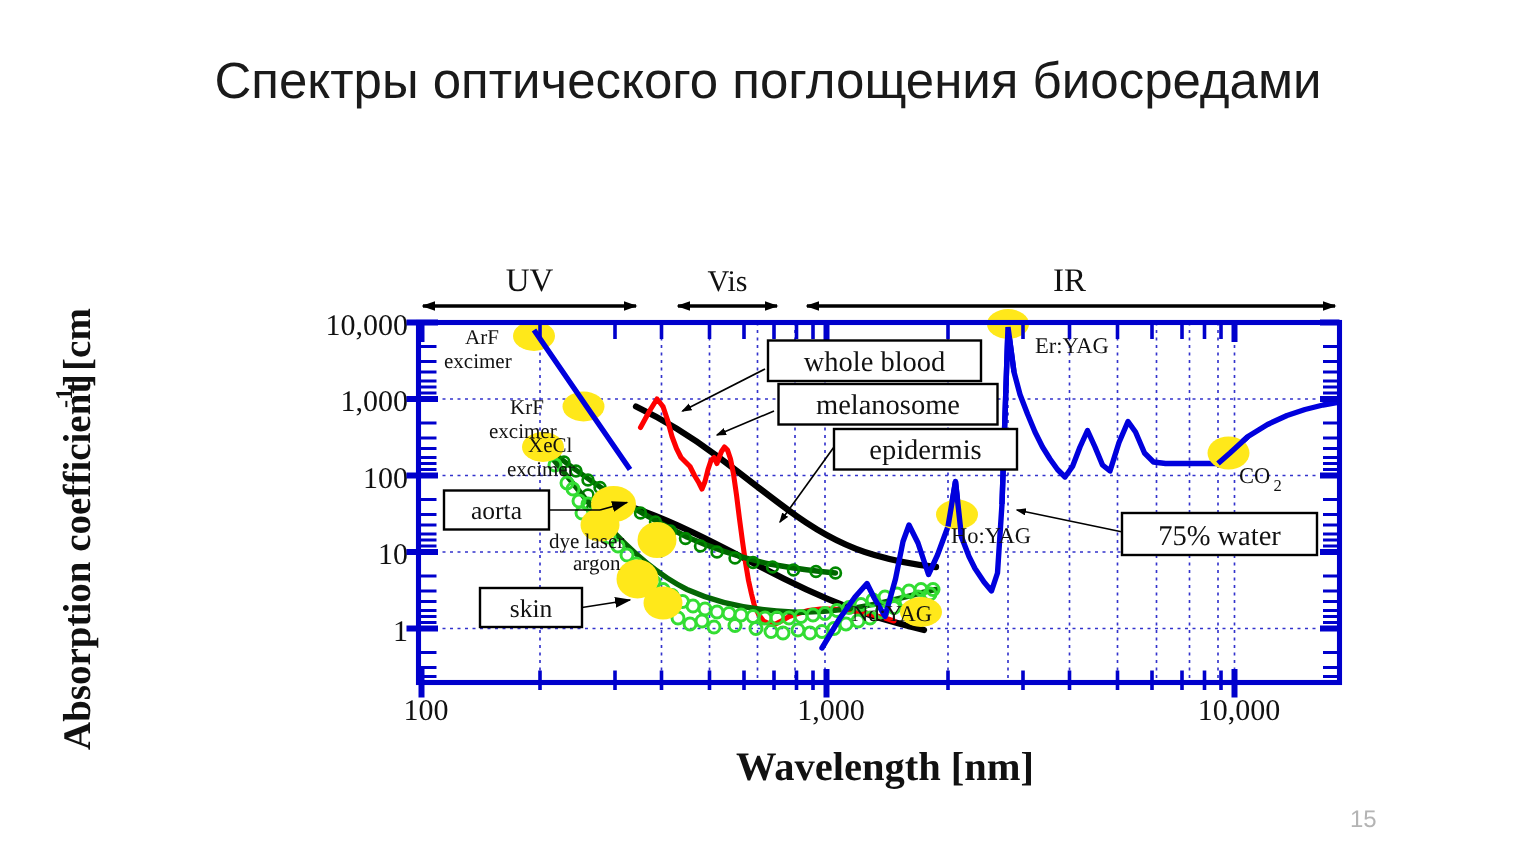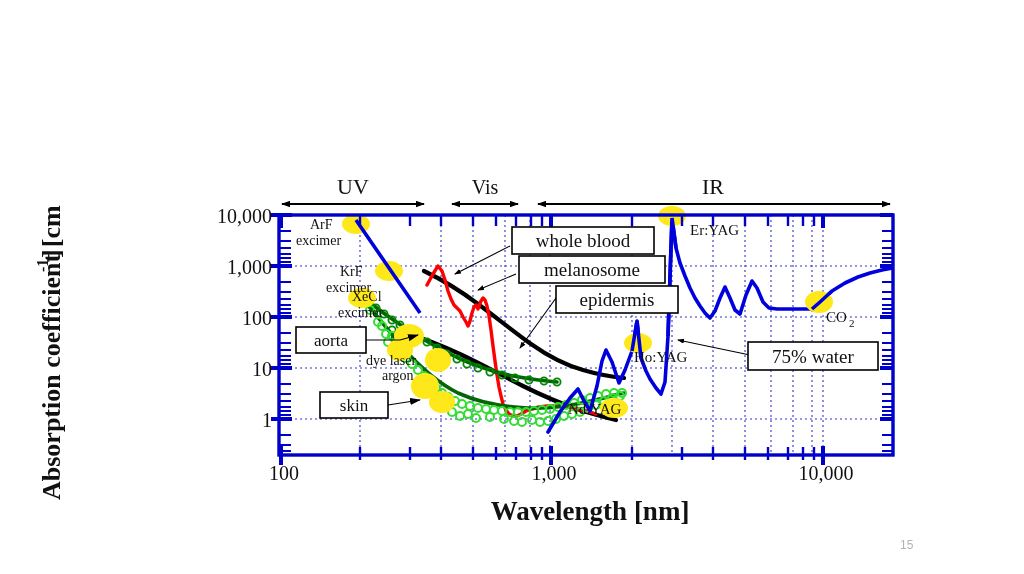--- a/index.html
+++ b/index.html
@@ -16,29 +16,30 @@
     color:#1a1a1a;font-weight:400;font-family:"Liberation Sans",sans-serif;
     letter-spacing:0px;
   }
 
   
   #figure{position:absolute;left:0px;top:150px;width:1024px;height:400px;}
   #fig-svg{position:absolute;left:0;top:0;}
 
   
   #pageno{
-    position:absolute;left:900px;top:538px;font-size:12px;color:#b4b4b4;
+    position:absolute;left:900px;top:538px;font-size:16px;color:#b4b4b4;
     font-family:"Liberation Sans",sans-serif;
   }
 </style>
 </head>
 <body>
 
 <div id="slide">
 
+  <div id="title">Спектры оптического поглощения биосредами</div>
 
   <div id="figure">
     <svg id="fig-svg" width="1024" height="400" viewBox="0 0 1024 400">
 
       <defs>
         <marker id="ah" markerWidth="9" markerHeight="9" refX="8" refY="3.2" orient="auto" markerUnits="userSpaceOnUse">
           <path d="M0,0 L9,3.2 L0,6.4 z" fill="#000"></path>
         </marker>
         <marker id="ahl" markerWidth="9" markerHeight="9" refX="1" refY="3.2" orient="auto" markerUnits="userSpaceOnUse">
           <path d="M9,0 L0,3.2 L9,6.4 z" fill="#000"></path>

